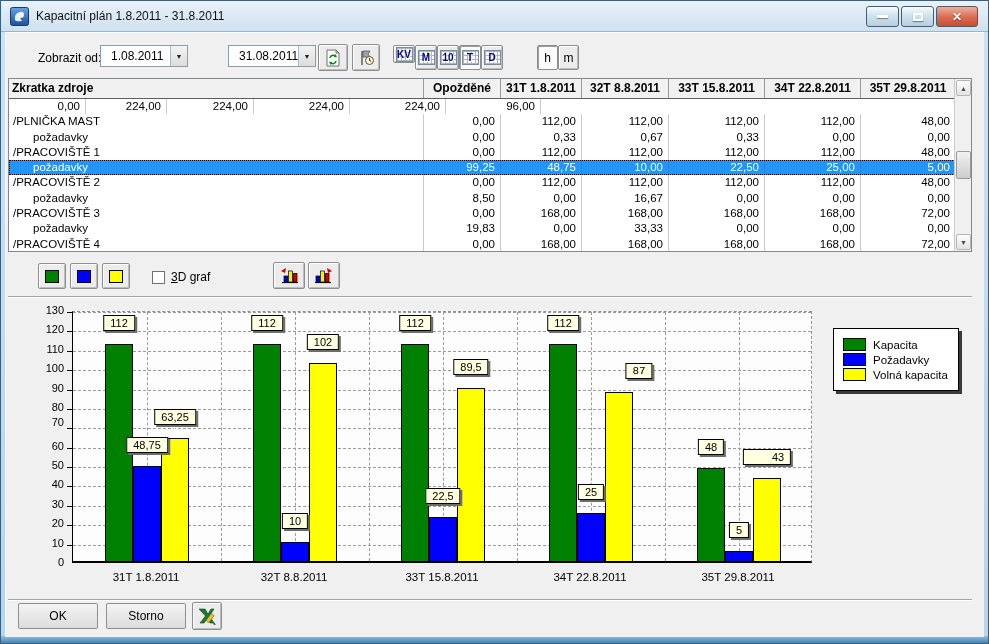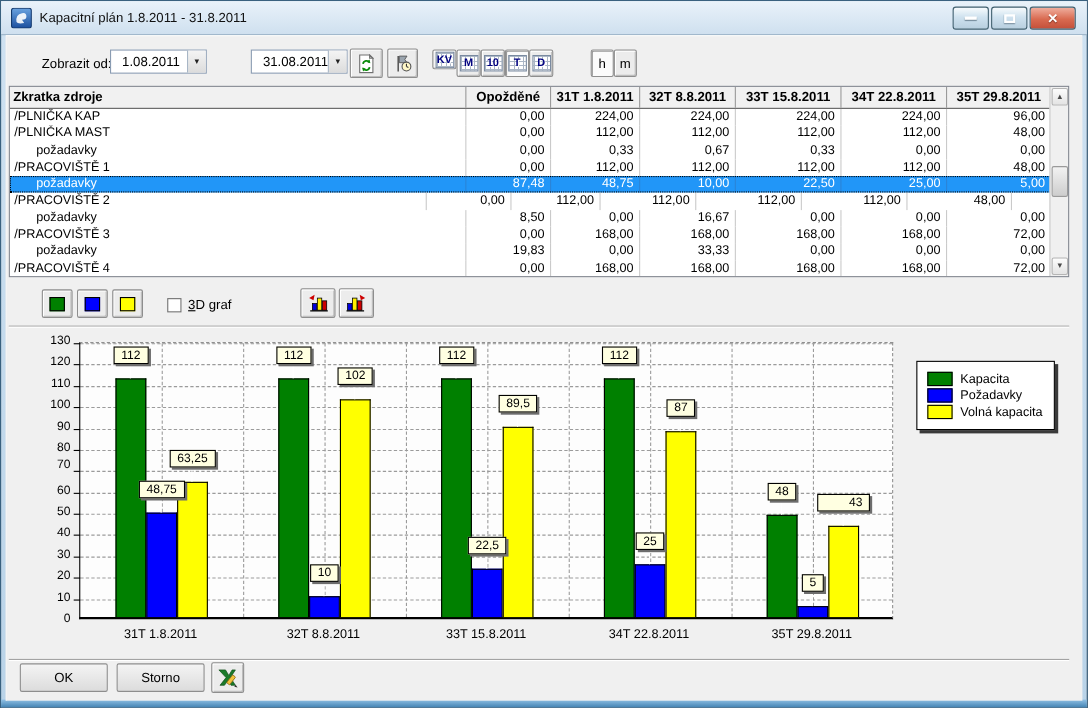--- a/index.html
+++ b/index.html
@@ -176,21 +176,20 @@
           <div class="gh-cell" style="width: 415px;">Zkratka zdroje</div>
           <div class="gh-cell num" style="width: 77px;">Opožděné</div>
           <div class="gh-cell num" style="width: 81px;">31T 1.8.2011</div>
           <div class="gh-cell num" style="width: 87px;">32T 8.8.2011</div>
           <div class="gh-cell num" style="width: 96px;">33T 15.8.2011</div>
           <div class="gh-cell num" style="width: 96px;">34T 22.8.2011</div>
           <div class="gh-cell num" style="width: 95px;">35T 29.8.2011</div>
         </div>
       <div id="grid-body">
           <div class="grid-row">
-            <div class="gr-cell name" style="width: 415px;">/PLNIČKA KAP</div>
             <div class="gr-cell num" style="width: 77px;">0,00</div>
             <div class="gr-cell num" style="width: 81px;">224,00</div>
             <div class="gr-cell num" style="width: 87px;">224,00</div>
             <div class="gr-cell num" style="width: 96px;">224,00</div>
             <div class="gr-cell num" style="width: 96px;">224,00</div>
             <div class="gr-cell num" style="width: 95px;">96,00</div>
           </div>
           <div class="grid-row">
             <div class="gr-cell name" style="width: 415px;">/PLNIČKA MAST</div>
             <div class="gr-cell num" style="width: 77px;">0,00</div>
@@ -213,29 +212,29 @@
             <div class="gr-cell name" style="width: 415px;">/PRACOVIŠTĚ 1</div>
             <div class="gr-cell num" style="width: 77px;">0,00</div>
             <div class="gr-cell num" style="width: 81px;">112,00</div>
             <div class="gr-cell num" style="width: 87px;">112,00</div>
             <div class="gr-cell num" style="width: 96px;">112,00</div>
             <div class="gr-cell num" style="width: 96px;">112,00</div>
             <div class="gr-cell num" style="width: 95px;">48,00</div>
           </div>
           <div class="grid-row selected">
             <div class="gr-cell name indent" style="width: 415px;">požadavky</div>
-            <div class="gr-cell num" style="width: 77px;">87,48</div>
+            <div class="gr-cell num" style="width: 77px;">99,25</div>
             <div class="gr-cell num" style="width: 81px;">48,75</div>
             <div class="gr-cell num" style="width: 87px;">10,00</div>
             <div class="gr-cell num" style="width: 96px;">22,50</div>
             <div class="gr-cell num" style="width: 96px;">25,00</div>
             <div class="gr-cell num" style="width: 95px;">5,00</div>
           </div>
           <div class="grid-row">
-            <div class="gr-cell name" style="width: 379px;">/PRACOVIŠTĚ 2</div>
+            <div class="gr-cell name" style="width: 415px;">/PRACOVIŠTĚ 2</div>
             <div class="gr-cell num" style="width: 77px;">0,00</div>
             <div class="gr-cell num" style="width: 81px;">112,00</div>
             <div class="gr-cell num" style="width: 87px;">112,00</div>
             <div class="gr-cell num" style="width: 96px;">112,00</div>
             <div class="gr-cell num" style="width: 96px;">112,00</div>
             <div class="gr-cell num" style="width: 95px;">48,00</div>
           </div>
           <div class="grid-row">
             <div class="gr-cell name indent" style="width: 415px;">požadavky</div>
             <div class="gr-cell num" style="width: 77px;">8,50</div>
@@ -370,21 +369,21 @@
           <div class="conn" style="left: 397px; bottom: 173px; height: 13px;"></div>
           <div class="vlabel" style="left: 398px; bottom: 186px;">89,5</div>
           <div class="bar" style="left: 476px; height: 217px; background: rgb(0, 128, 0);"></div>
           <div class="conn" style="left: 489px; bottom: 217px; height: 13px;"></div>
           <div class="vlabel" style="left: 490px; bottom: 230px;">112</div>
           <div class="bar" style="left: 504px; height: 48px; background: rgb(0, 0, 255);"></div>
           <div class="conn" style="left: 517px; bottom: 48px; height: 13px;"></div>
           <div class="vlabel" style="left: 518px; bottom: 61px;">25</div>
           <div class="bar" style="left: 532px; height: 169px; background: rgb(255, 255, 0);"></div>
           <div class="conn" style="left: 545px; bottom: 169px; height: 13px;"></div>
-          <div class="vlabel" style="left: 546px; bottom: 182px;">87</div>
+          <div class="vlabel" style="left: 566px; bottom: 182px; font-family: Liberation Mono, monospace;">87</div>
           <div class="bar" style="left: 624px; height: 93px; background: rgb(0, 128, 0);"></div>
           <div class="conn" style="left: 637px; bottom: 93px; height: 13px;"></div>
           <div class="vlabel" style="left: 638px; bottom: 106px;">48</div>
           <div class="bar" style="left: 652px; height: 10px; background: rgb(0, 0, 255);"></div>
           <div class="conn" style="left: 665px; bottom: 10px; height: 13px;"></div>
           <div class="vlabel" style="left: 666px; bottom: 23px;">5</div>
           <div class="bar" style="left: 680px; height: 83px; background: rgb(255, 255, 0);"></div>
           <div class="conn" style="left: 693px; bottom: 83px; height: 13px;"></div>
           <div class="vlabel" style="left: 694px; bottom: 96px; padding-left: 28px;">43</div>
         </div>

